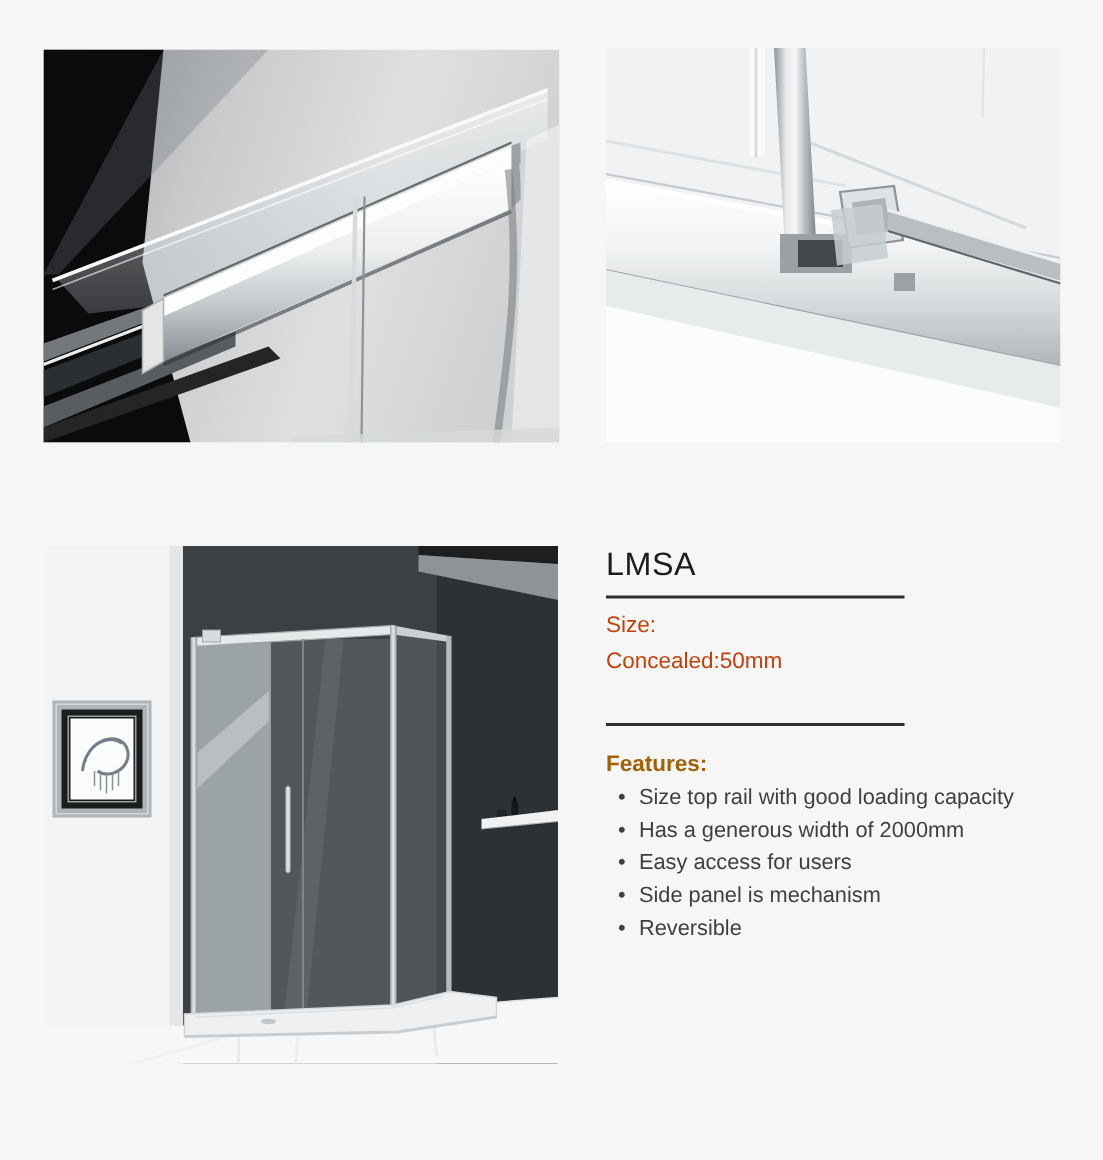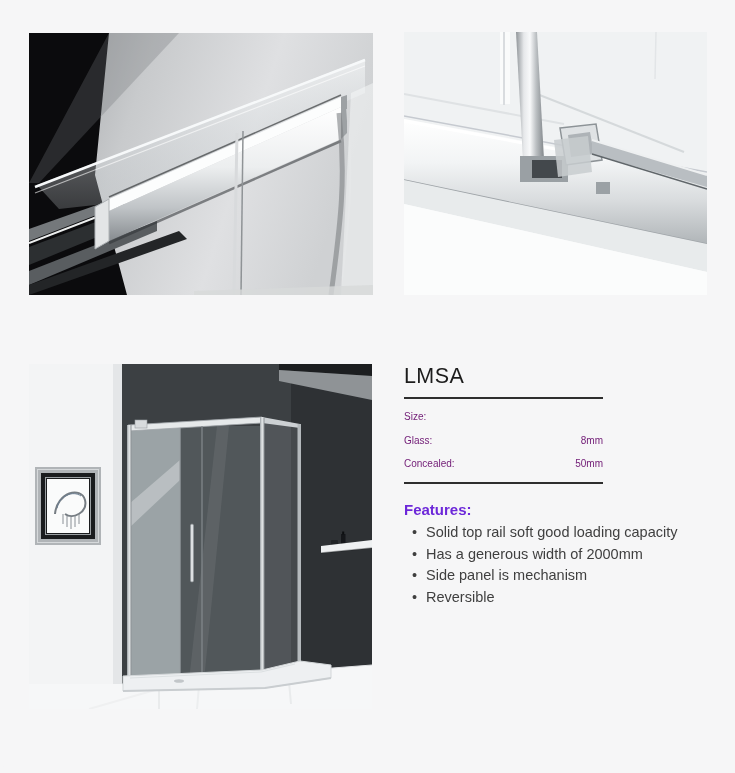--- a/index.html
+++ b/index.html
@@ -12,22 +12,22 @@
   #photo-top-left{left:29px;top:33px;width:344px;height:262px;}
   #photo-top-right{left:404px;top:32px;width:303px;height:263px;}
   #photo-bottom-left{left:29px;top:364px;width:343px;height:345px;}
 
   .info{position:absolute;left:404px;top:364px;width:305px;height:300px;}
   .title{margin:0;font-size:21.5px;font-weight:400;color:#1c1c1c;line-height:24px;letter-spacing:0.4px;}
   .rule{position:absolute;left:0;width:199px;height:2px;background:#2e2e2e;}
   .rule1{top:33px;}
   .rule2{top:118px;}
   .spec-table{position:absolute;top:41px;left:0;width:199px;}
-  .spec-row{display:flex;justify-content:space-between;font-size:10px;color:#701a75;line-height:23.5px;}
-  .features-heading{position:absolute;top:137px;left:0;margin:0;font-size:15px;font-weight:700;color:#6d28d9;line-height:18px;}
+  .spec-row{display:flex;justify-content:flex-start;font-size:15px;color:#c2410c;line-height:23.5px;}
+  .features-heading{position:absolute;top:137px;left:0;margin:0;font-size:15px;font-weight:700;color:#a16207;line-height:18px;}
   .features-list{position:absolute;top:158px;left:1px;margin:0;padding:0;list-style:none;
     font-size:14.5px;color:#3f3f3f;line-height:21.7px;width:304px;}
   .feature-item{position:relative;padding-left:21px;}
   .feature-item::before{content:"\2022";position:absolute;left:7px;top:0;color:#3f3f3f;}
 </style>
 </head>
 <body>
 
 <div class="canvas">
 
@@ -209,34 +209,31 @@
 
   <section class="info">
     <h1 class="title">LMSA</h1>
     <div class="rule rule1"></div>
 
     <div class="spec-table">
       <div class="spec-row">
         <span class="spec-label">Size:</span>
       </div>
       <div class="spec-row">
-        <span class="spec-label">Glass:</span>
-        <span class="spec-value">8mm</span>
-      </div>
-      <div class="spec-row">
         <span class="spec-label">Concealed:</span>
         <span class="spec-value">50mm</span>
       </div>
     </div>
 
     <div class="rule rule2"></div>
 
     <h2 class="features-heading">Features:</h2>
 
     <ul class="features-list">
-      <li class="feature-item"><span>Solid top rail soft good loading capacity</span></li>
+      <li class="feature-item"><span>Size top rail with good loading capacity</span></li>
       <li class="feature-item"><span>Has a generous width of 2000mm</span></li>
+      <li class="feature-item"><span>Easy access for users</span></li>
       <li class="feature-item"><span>Side panel is mechanism</span></li>
       <li class="feature-item"><span>Reversible</span></li>
     </ul>
   </section>
 
 </div>
 
 </body></html>

